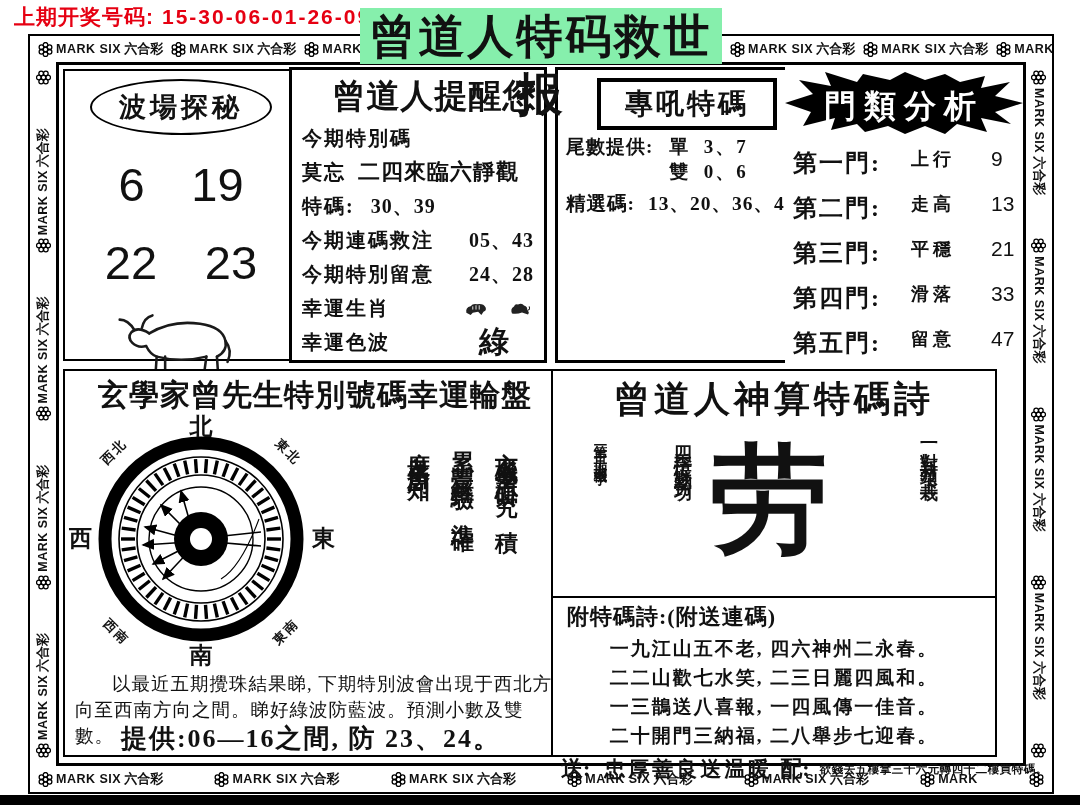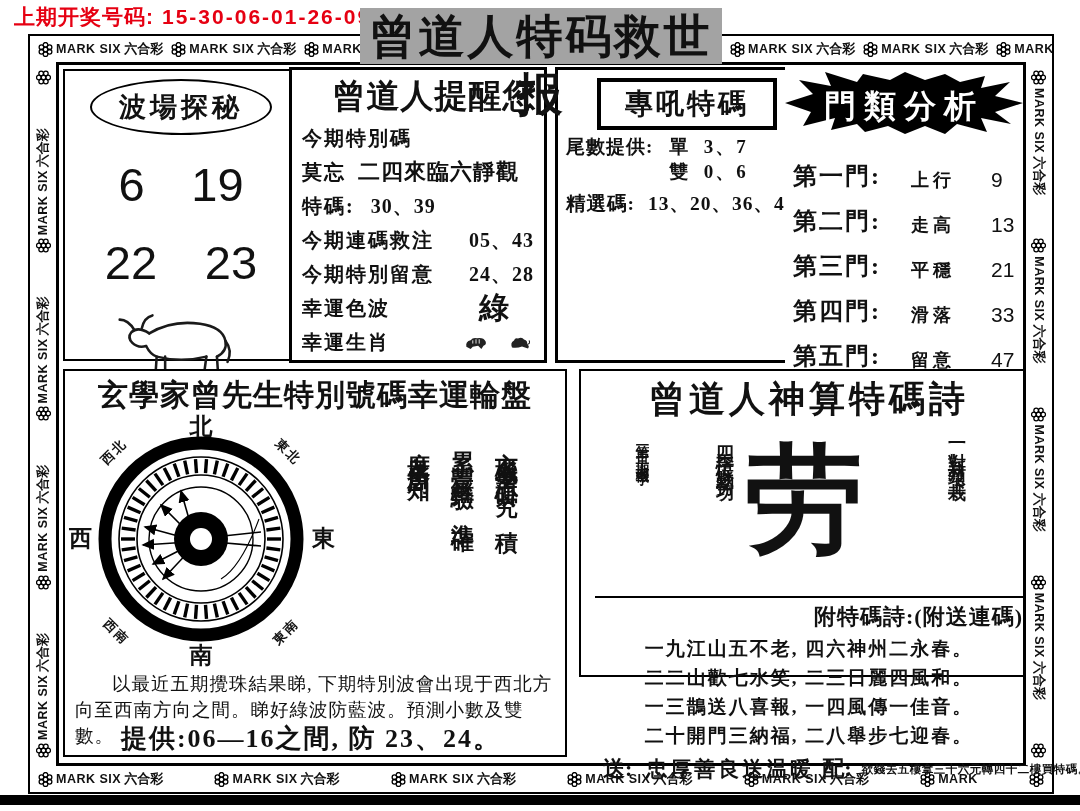--- a/index.html
+++ b/index.html
@@ -26,21 +26,21 @@
   #band-bottom { width:100%; }
   .band-run.vert { position:absolute; left:0; top:0; width:704px; transform-origin:0 0; }
   .band-left  .band-run.vert { transform:rotate(-90deg) translateX(-704px); }
   .band-right .band-run.vert { left:26px; transform:rotate(90deg); }
   .bunit { display:inline-flex; align-items:center; gap:3px; white-space:nowrap; }
   .ben { font-size:12.5px; font-weight:bold; letter-spacing:0.5px; }
   .bcn { font-size:13px; font-weight:900; }
   .flower { width:15px; height:15px; flex:none; }
 
   .main-title { position:absolute; left:330px; top:-28px; width:362px; height:56px; z-index:5;
-                background:#a3a3a3; margin:0; text-align:center; font-size:46px; font-weight:900;
+                background:#86efac; margin:0; text-align:center; font-size:46px; font-weight:900;
                 letter-spacing:3px; line-height:58px; font-family:"Liberation Serif", serif; }
 
   .content { position:absolute; left:26px; top:26px; right:26px; bottom:26px; border:3px solid #000; }
   .panel { position:absolute; box-sizing:border-box; background:#fff; }
 
   
   .wave { left:4px; top:4px; width:236px; height:292px; border:2px solid #000; }
   .wave-ellipse { margin:8px auto 0; width:178px; height:52px; border:2px solid #000; border-radius:50%;
                   display:flex; align-items:center; justify-content:center;
                   font-size:27px; font-weight:900; letter-spacing:4px; font-family:"Liberation Serif", serif; }
@@ -78,21 +78,21 @@
   .roar-select .val { font-weight:600; margin-left:8px; letter-spacing:1px; }
 
   
   .gate { left:726px; top:0; width:238px; height:300px; }
   .gate-burst { position:relative; width:238px; height:64px; margin-top:6px; }
   .gate-burst svg { position:absolute; left:0; top:0; }
   .gate-burst .gtitle { position:absolute; left:0; right:0; top:14px; text-align:center;
                         color:#fff; font-size:32px; font-weight:900; letter-spacing:8px;
                         font-family:"Liberation Serif", serif; }
   .gate-rows { margin-top:12px; padding-left:8px; }
-  .gate-row { display:flex; align-items:flex-end; height:45px; }
+  .gate-row { display:flex; align-items:flex-start; height:45px; }
   .gate-name { font-size:24px; font-weight:900; width:118px; letter-spacing:2px;
                font-family:"Liberation Serif", serif; }
   .gate-word { font-size:18px; font-weight:700; width:70px; letter-spacing:4px;
                font-family:"Liberation Serif", serif; }
   .gate-num  { font-size:21px; font-weight:500; margin-left:10px; }
 
   
   .wheel { left:4px; top:304px; width:504px; height:388px; border:2px solid #000; }
   .wheel-title { margin:4px 12px 0; text-align:center; font-size:30px; font-weight:900;
                  letter-spacing:1px; font-family:"Liberation Serif", serif; }
@@ -113,34 +113,34 @@
                 font-family:"Liberation Serif", serif; font-size:23px; font-weight:700;
                 letter-spacing:7px; }
   .wheel-cols span { display:block; margin:0 13px; }
   .wheel-para { position:absolute; left:10px; right:10px; top:300px; font-size:18.5px;
                 line-height:26px; letter-spacing:1px; text-indent:2em;
                 font-family:"Liberation Serif", serif; font-weight:500; }
   .wheel-offer { position:absolute; left:0; right:8px; top:350px; text-align:center; font-size:26px;
                  font-weight:700; letter-spacing:2px; font-family:"Liberation Serif", serif; }
 
   
-  .poem { left:520px; top:304px; width:446px; height:308px; border:2px solid #000;padding-left:14px; }
+  .poem { left:492px; top:304px; width:446px; height:388px; border:2px solid #000; }
   .poem-title { margin:4px 0 0; text-align:center; font-size:36px; font-weight:900;
                 letter-spacing:4px; font-family:"Liberation Serif", serif; }
   .poem-mid { position:relative; height:168px; margin-top:2px; }
   .vcol { position:absolute; writing-mode:vertical-rl; font-family:"Liberation Serif", serif; }
   .poem-issue { left:38px; top:8px; font-size:13.5px; font-weight:700; letter-spacing:3px; }
   .poem-left  { left:118px; top:6px; font-size:18px; font-weight:700; letter-spacing:6px; }
   .poem-right { right:54px; top:6px; font-size:18px; font-weight:700; letter-spacing:6px; }
   .poem-big { position:absolute; left:50%; top:0px; transform:translateX(-54%);
               font-size:118px; font-weight:900; line-height:150px;
               font-family:"Liberation Serif", serif; }
   .poem-divider { border-top:2px solid #000; margin:2px 0 0; }
   .poem-sub { margin:4px 0 0 14px; font-size:22px; font-weight:600; letter-spacing:1px;
-              font-family:"Liberation Serif", serif;text-align:right; }
+              font-family:"Liberation Serif", serif; }
   .poem-lines { text-align:center; margin-top:2px; }
   .poem-line { font-size:19px; font-weight:600; line-height:29px; letter-spacing:2px;
                font-family:"Liberation Serif", serif; }
   .poem-bottom { display:flex; align-items:center; margin:4px 8px 0; white-space:nowrap; }
   .send-lbl  { font-size:22px; font-weight:700; font-family:"Liberation Serif", serif; }
   .send-val  { font-size:21px; font-weight:900; letter-spacing:3px; margin-left:14px;
                font-family:"Liberation Serif", serif; }
   .match-lbl { font-size:22px; font-weight:900; margin-left:8px; font-family:"Liberation Serif", serif; }
   .match-val { font-size:11.5px; font-weight:700; margin-left:10px; letter-spacing:0.5px;
                font-family:"Liberation Serif", serif; }
@@ -549,35 +549,35 @@
         </div>
         <div class="rrow">
           <span class="rlabel">今期連碼救注</span>
           <span class="rval">05、43</span>
         </div>
         <div class="rrow">
           <span class="rlabel">今期特別留意</span>
           <span class="rval">24、28</span>
         </div>
         <div class="rrow">
-          <span class="rlabel">幸運色波</span>
-          <span class="rval color">綠</span>
-        </div>
-        <div class="rrow">
           <span class="rlabel">幸運生肖</span>
           <span class="zodiacs">
             <svg width="24" height="15" viewBox="0 0 22 14">
               <path d="M2 11 Q1 6 6 5 Q8 2 12 3 Q18 2 20 6 Q21 9 18 10 L16 13 L13 10 L8 11 L6 13 Z" fill="#222"></path>
               <path d="M8 5 L8 8 M11 4 L11 8 M14 4 L14 8" stroke="#fff" stroke-width="0.8"></path>
             </svg>
             <svg width="22" height="15" viewBox="0 0 22 14">
               <path d="M4 12 Q2 7 6 5 Q7 2 10 3 Q14 1 16 4 Q20 5 19 9 Q22 10 20 13 L14 11 Q9 13 4 12 Z" fill="#222"></path>
               <path d="M19 9 Q23 8 21 5" stroke="#222" stroke-width="1.2" fill="none"></path>
             </svg>
           </span>
+        </div>
+        <div class="rrow">
+          <span class="rlabel">幸運色波</span>
+          <span class="rval color">綠</span>
         </div>
       </div>
 
       <div class="panel roar">
         <div class="roar-titlebox">專吼特碼</div>
         <div class="roar-tails">
           <span class="roar-tail-label">尾數提供:</span>
           <span class="tailcol">
             <div class="tailrow"><span>單</span>&nbsp;&nbsp;<span>3、7</span></div>
             <div class="tailrow"><span>雙</span>&nbsp;&nbsp;<span>0、6</span></div>

